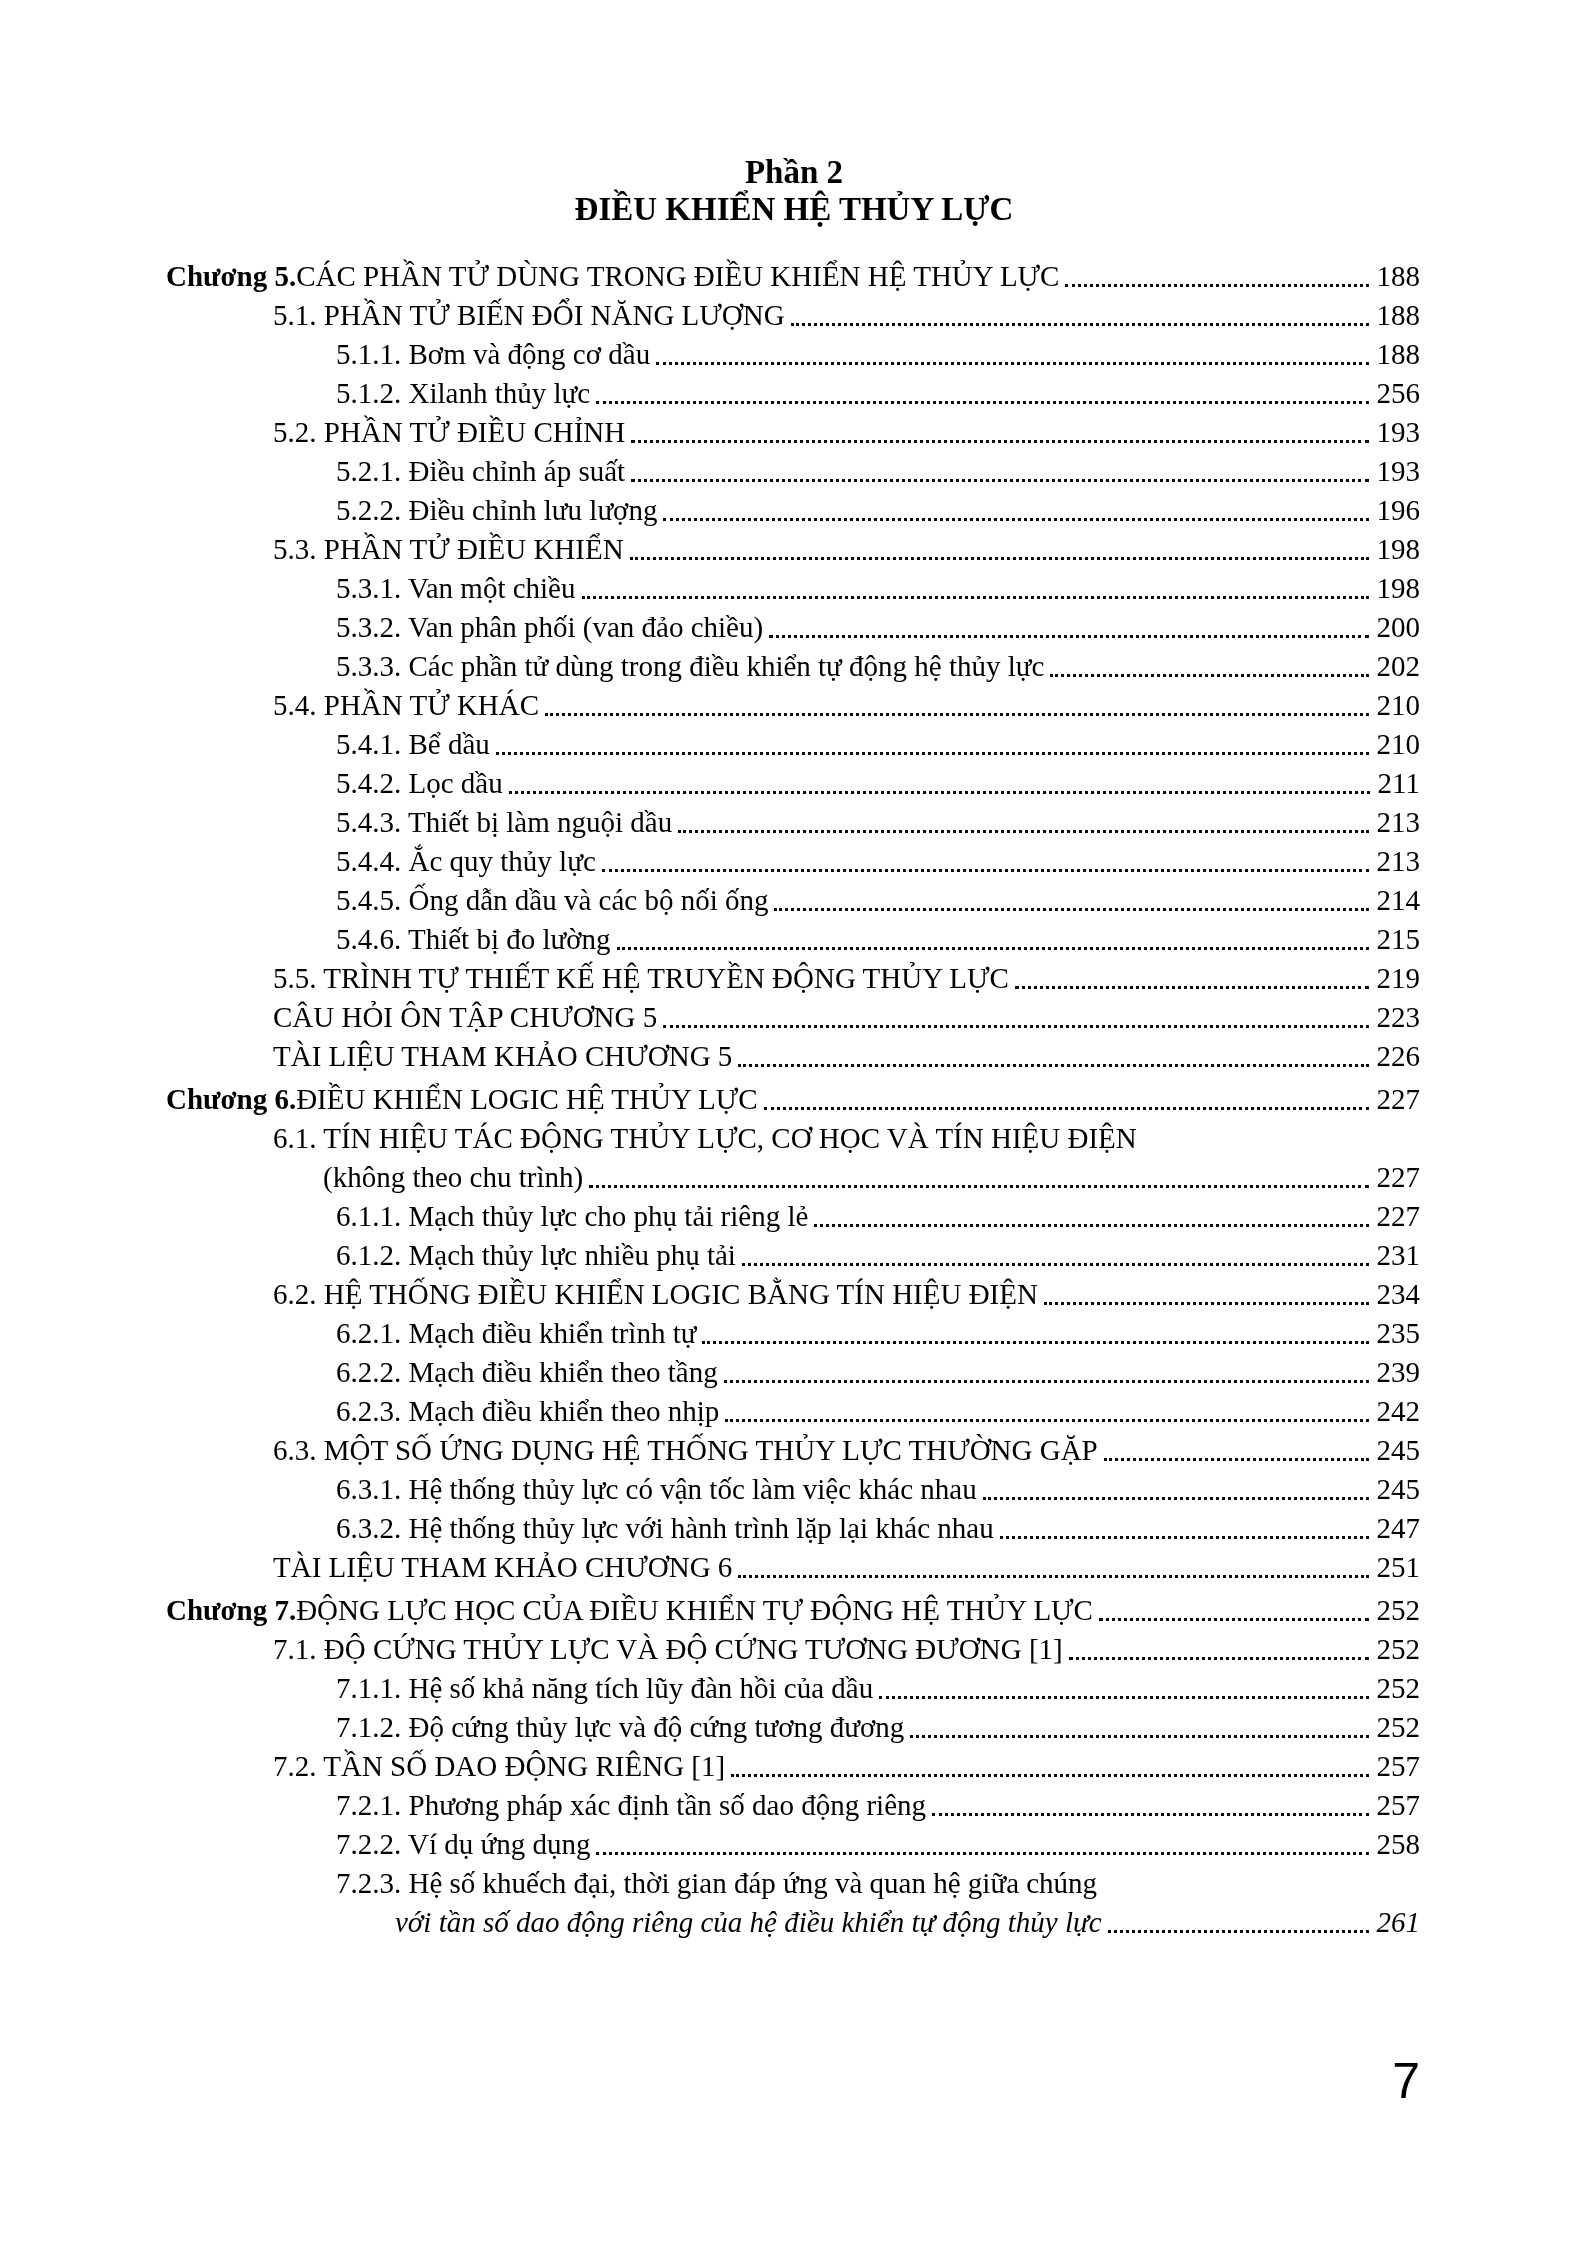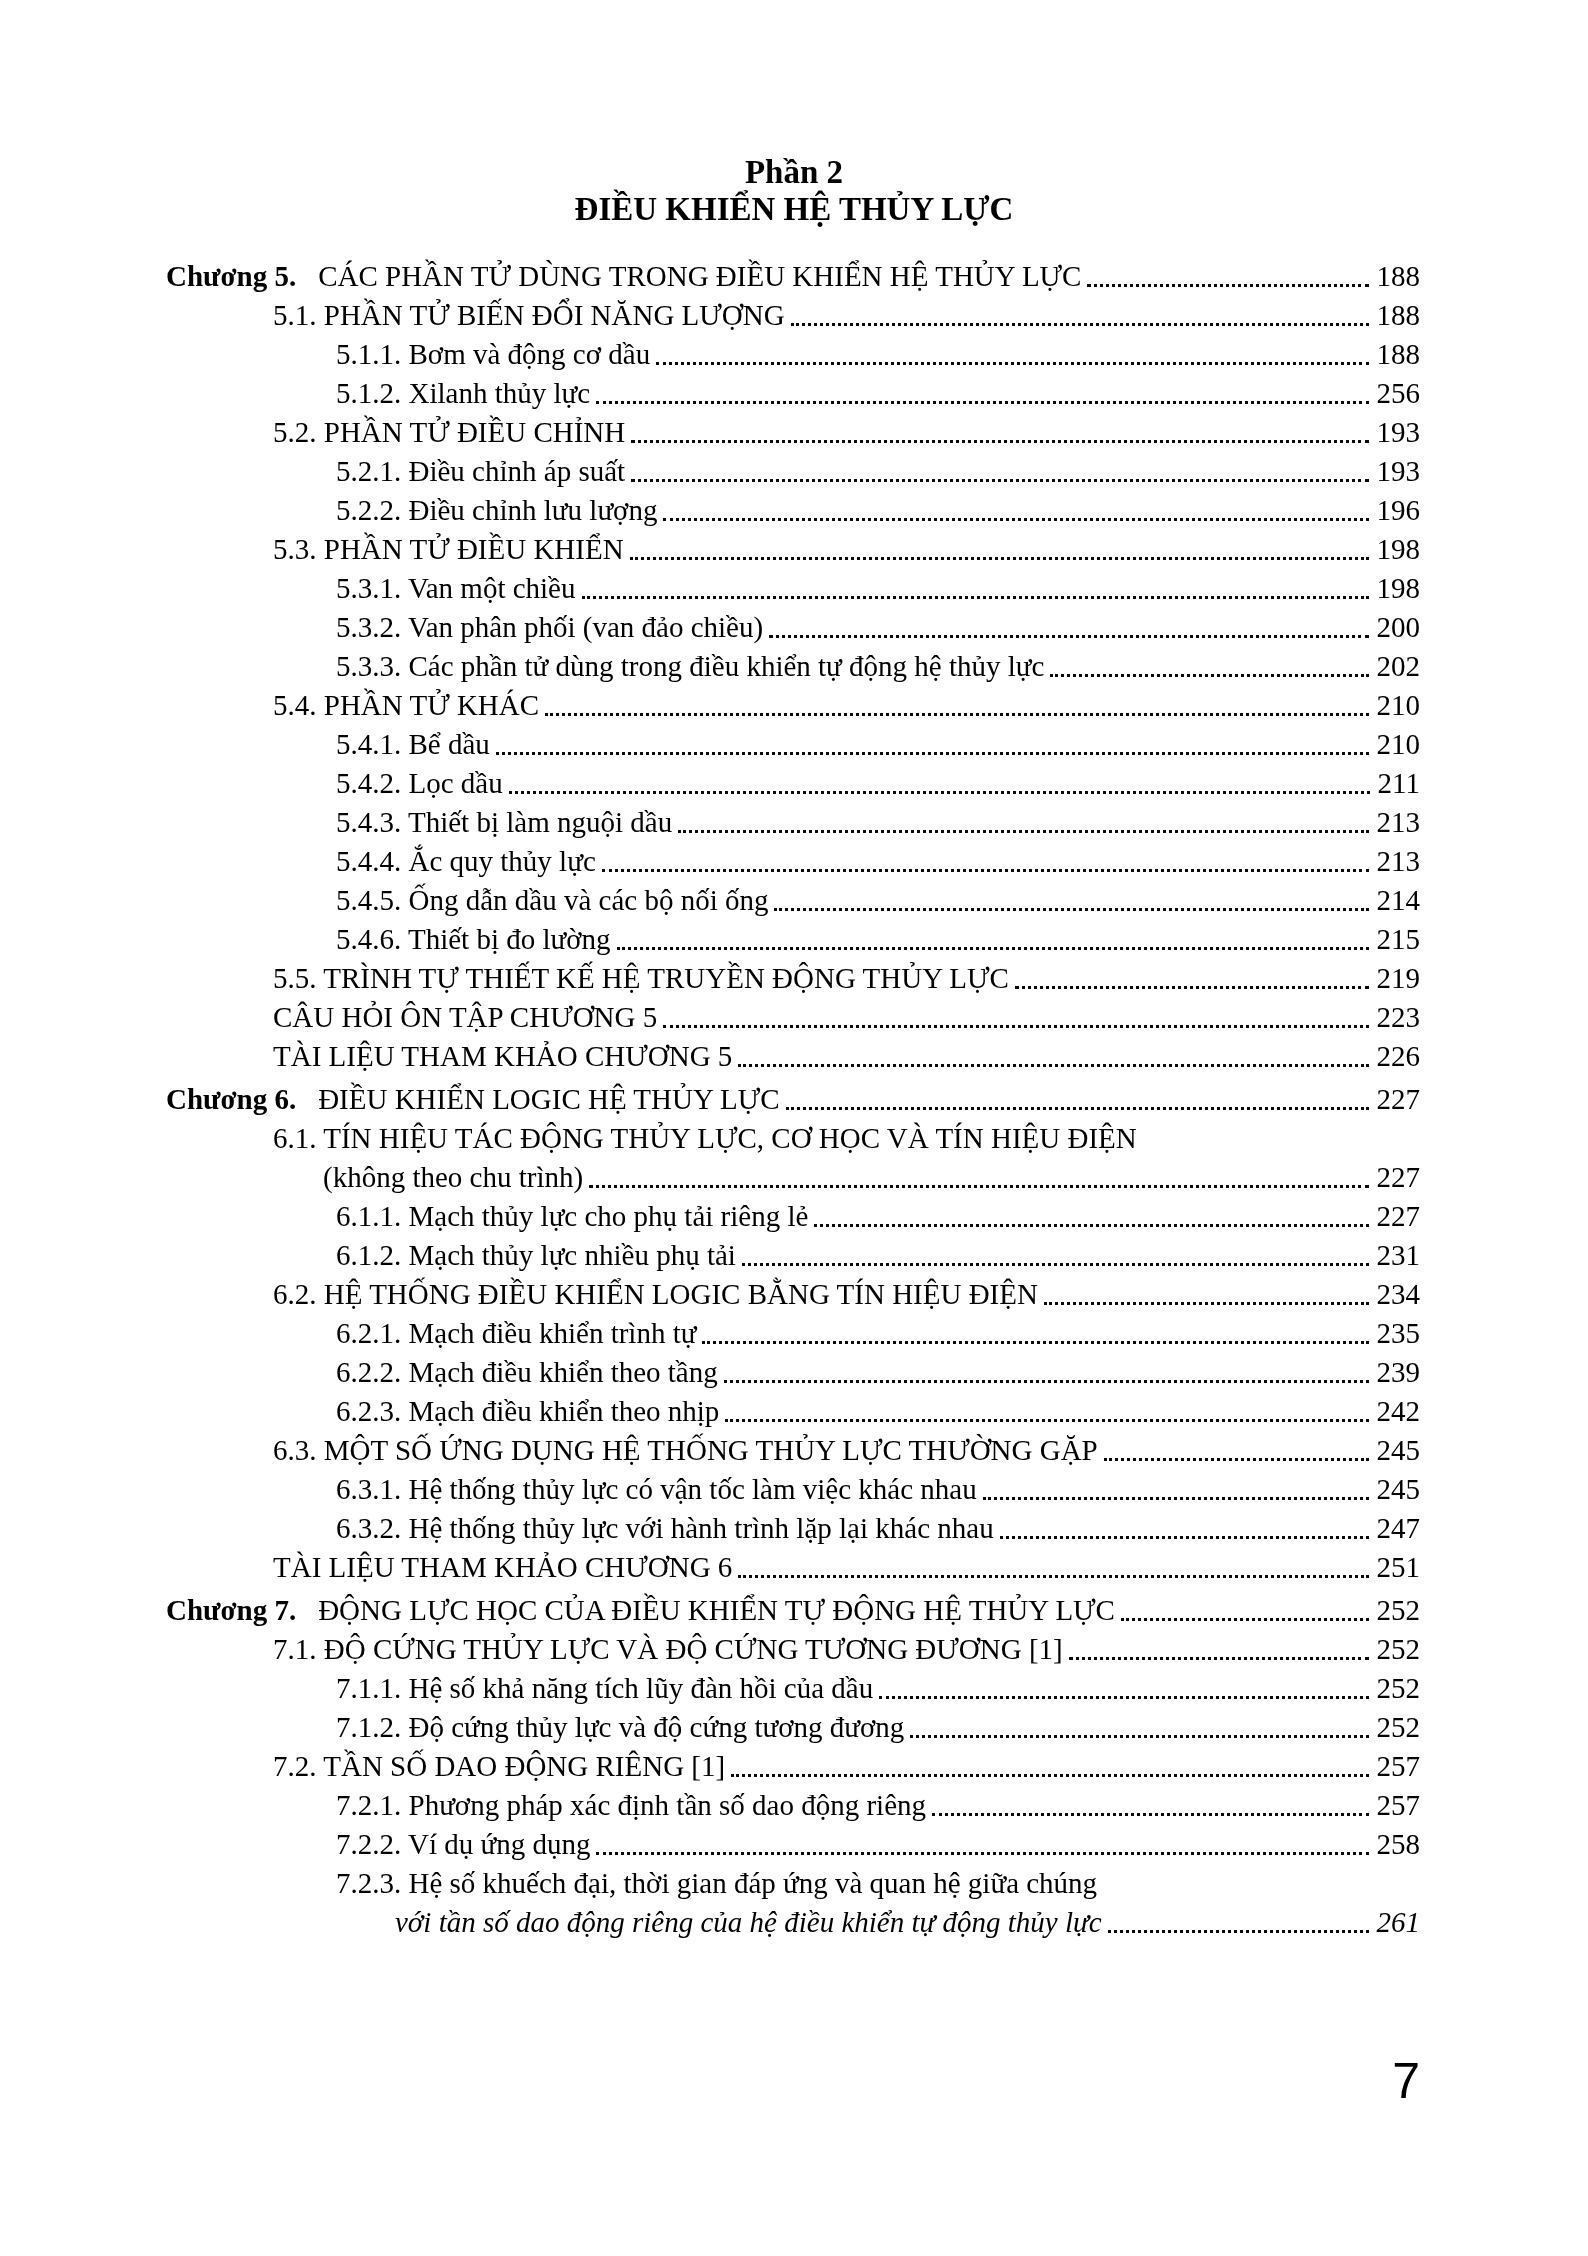--- a/index.html
+++ b/index.html
@@ -37,21 +37,21 @@
   .line {
     display: flex;
     align-items: flex-end;
     height: 39px;
     overflow: hidden;
   }
   .lbl, .txt, .pg {
     line-height: 39px;
     white-space: nowrap;
   }
-  .lbl { font-weight: bold; margin-right: 22px; }
+  .lbl { font-weight: bold; }
   .lbl:empty { display: none; margin: 0; }
   .entry.l1 > .line1 { padding-left: 107px; }
   .entry.l2 > .line1 { padding-left: 170px; text-align: center; }
   .entry.l1 > .line2 { padding-left: 157px; }
   .entry.l2 > .line2 { padding-left: 229px; font-style: italic; }
   .leader {
     flex: 1 1 auto;
     min-width: 14px;
     border-bottom: 3px dotted #0a0a0a;
     margin: 0 7px 9px 6px;

